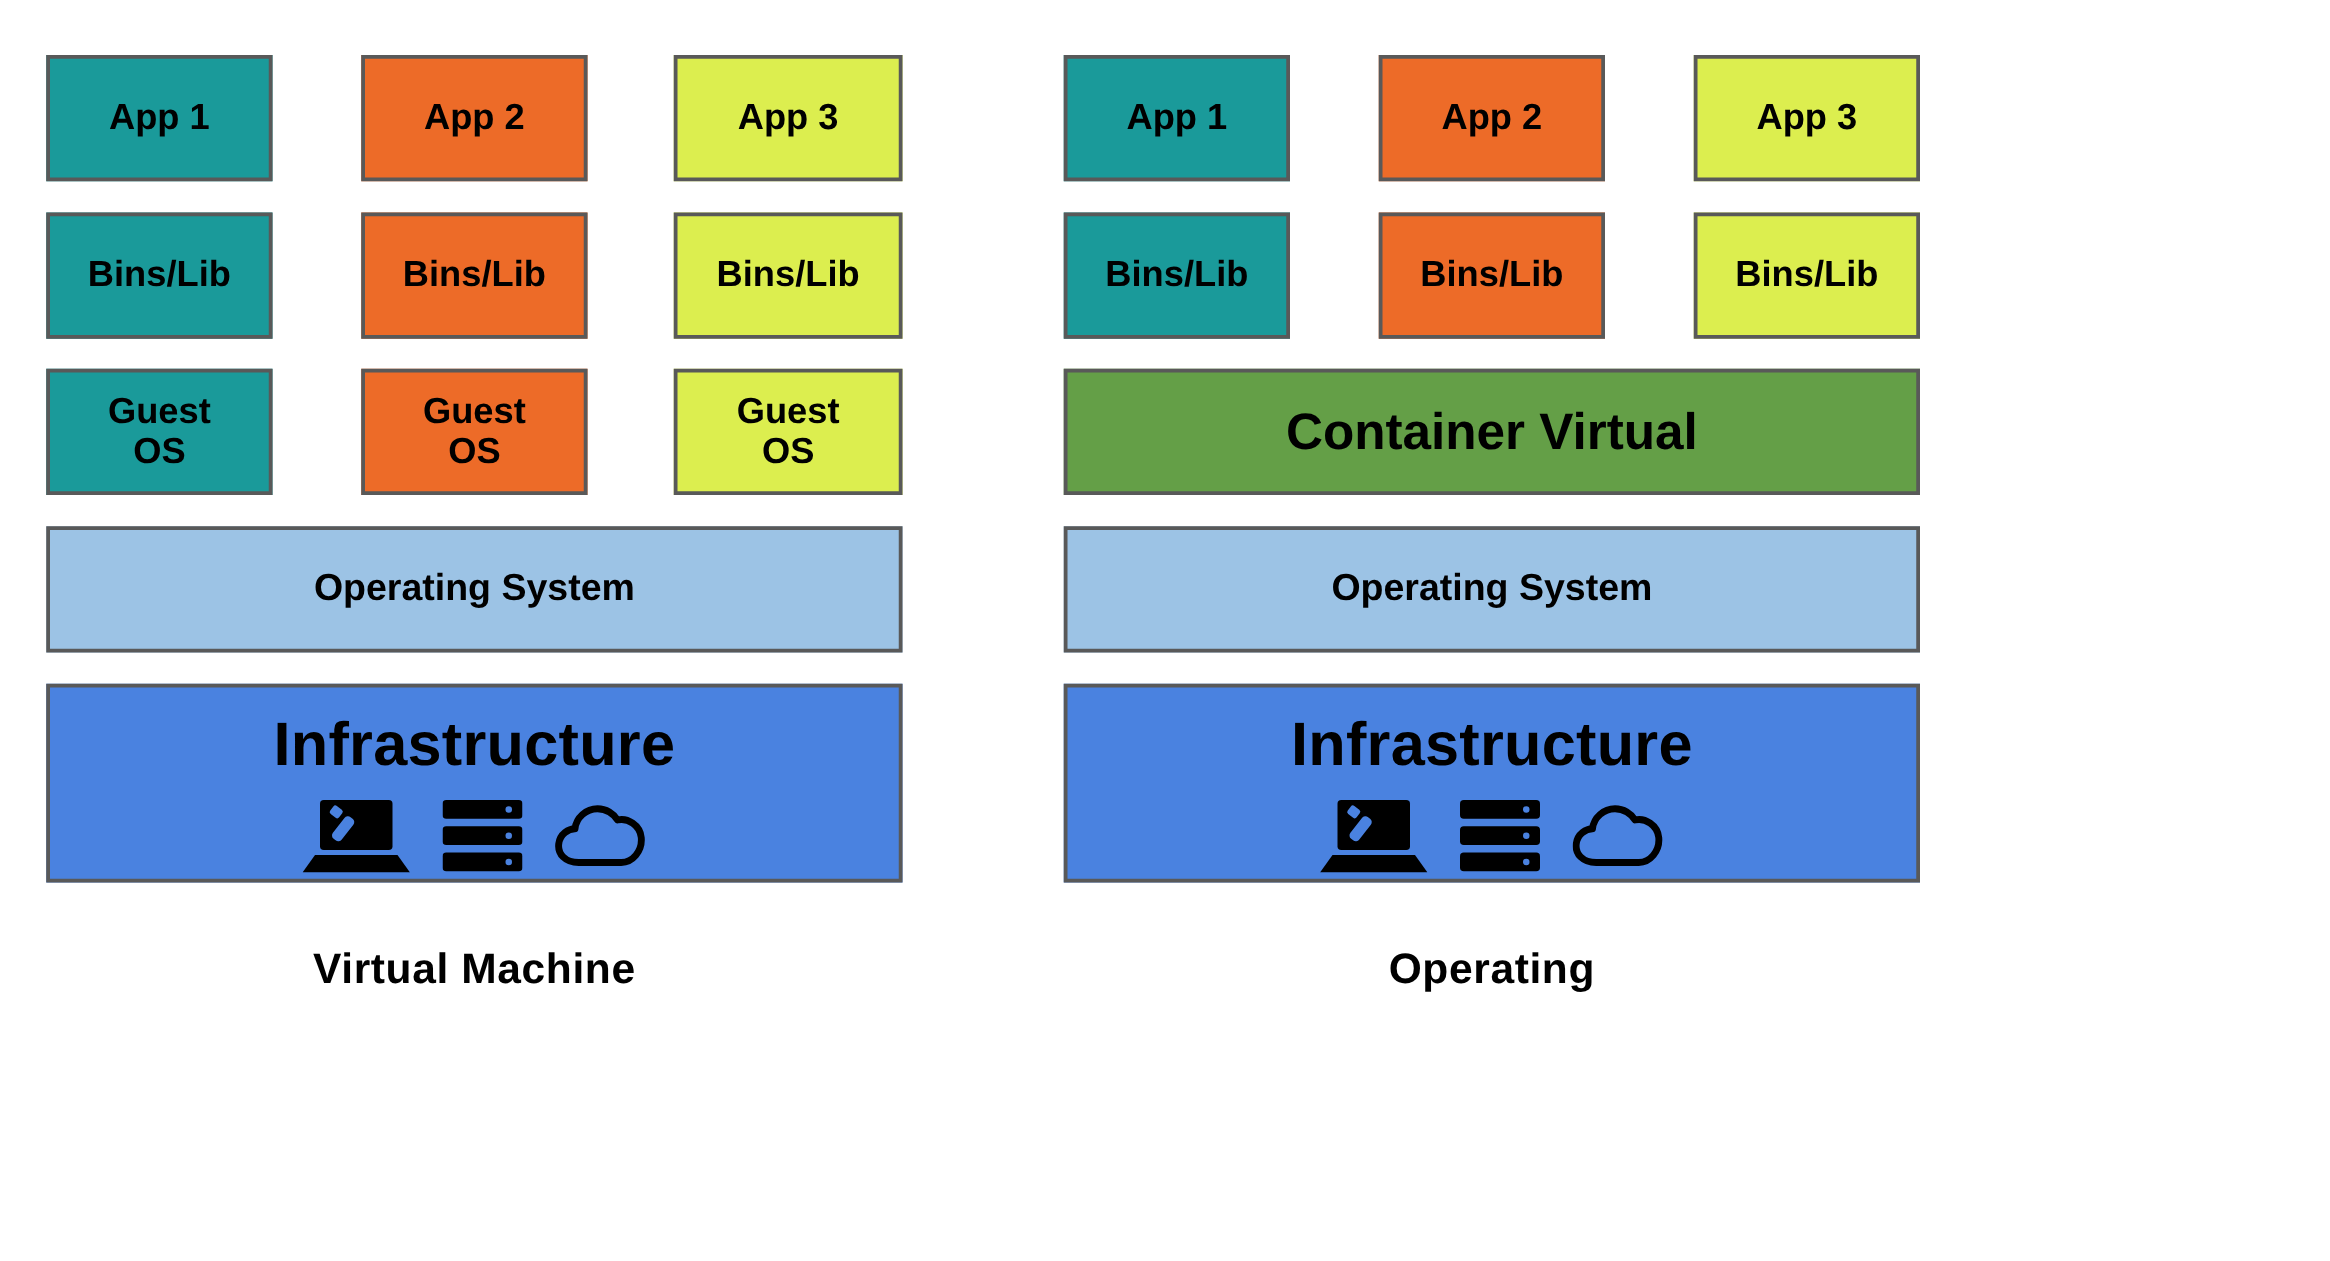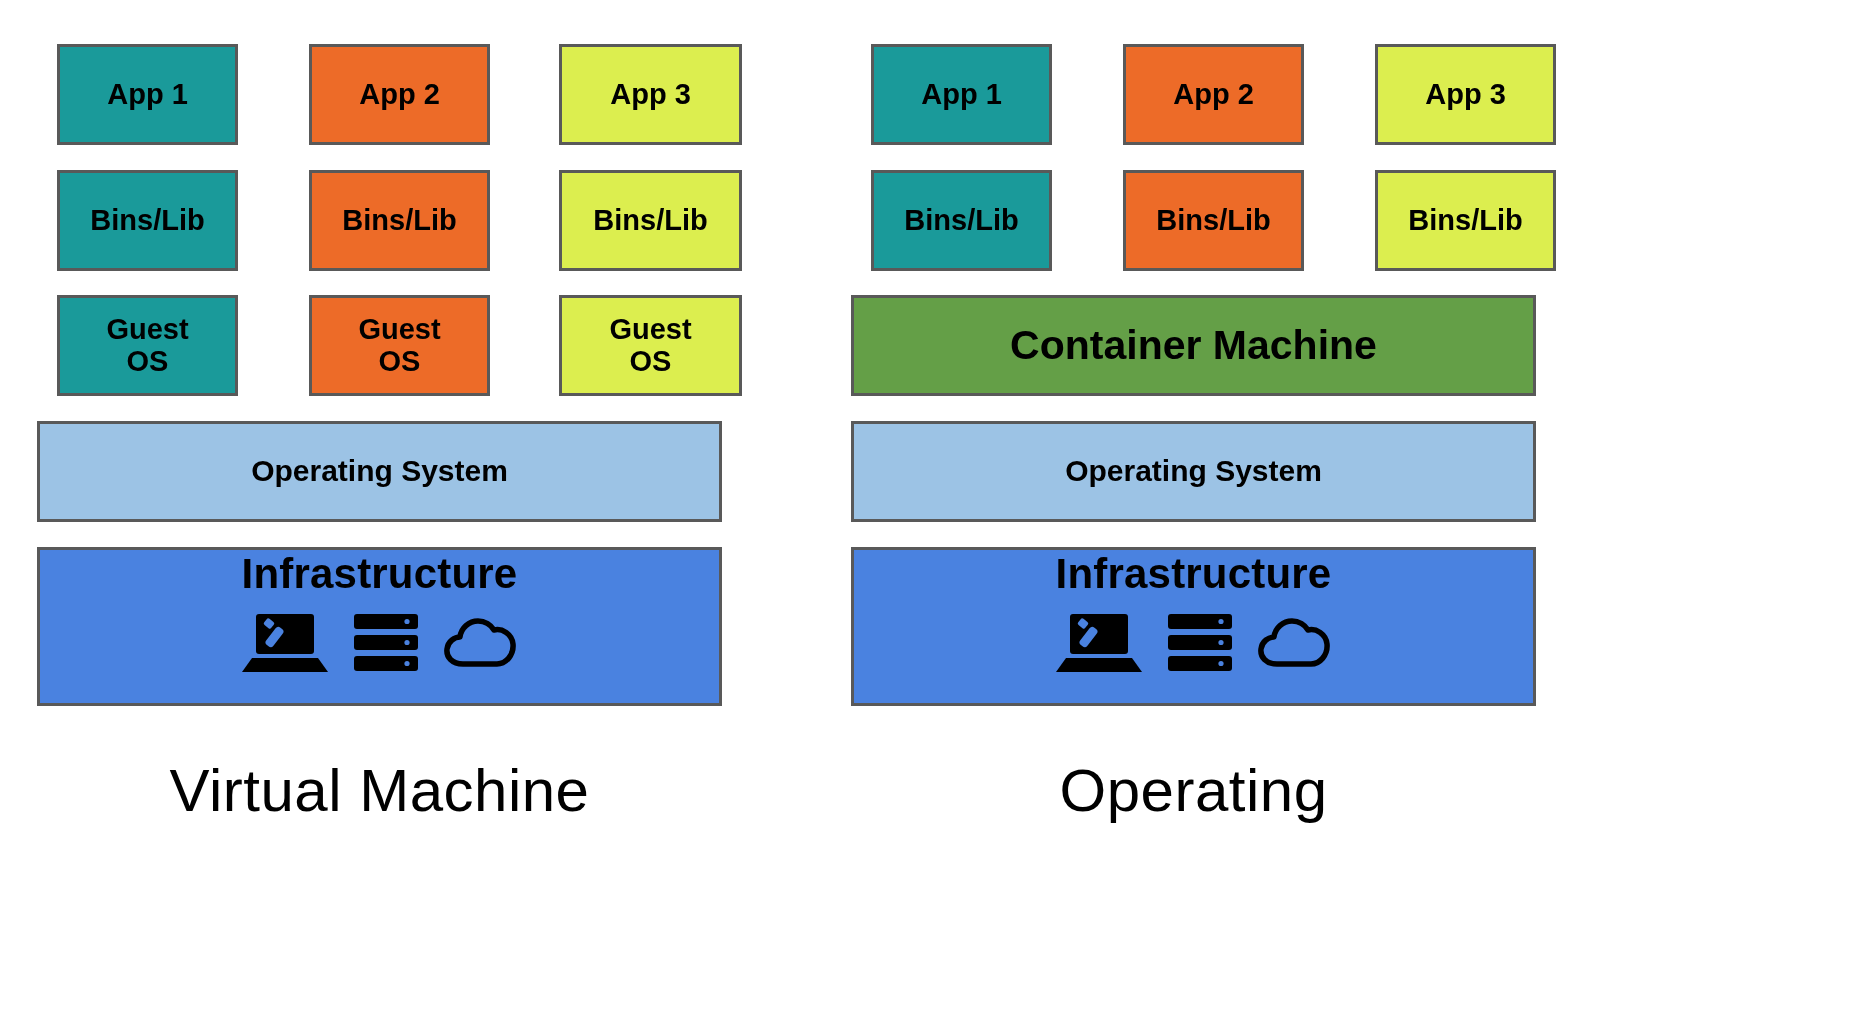--- a/index.html
+++ b/index.html
@@ -26,54 +26,55 @@
     display: flex;
     align-items: center;
     justify-content: center;
     text-align: center;
     color: #000000;
     font-weight: bold;
     line-height: 1.08;
     white-space: pre-line;
   }
 
-  .small-box   { font-size: 29px; margin-left: 20px; }
+  .small-box   { font-size: 29px; }
   .band-box    { font-size: 30px; }
   .engine-box  { font-size: 41px; }
 
   
   .infra-box {
     position: absolute;
     border: 3px solid #595959;
     display: flex;
     flex-direction: column;
     align-items: center;
     justify-content: flex-start;
     color: #000000;
   }
   .infra-title {
-    font-size: 42px;
+    font-size: 49px;
     font-weight: bold;
+    margin-top: 18px;
     letter-spacing: .2px;
   }
   .infra-icons {
     display: flex;
     align-items: center;
     justify-content: center;
     gap: 26px;
     margin-top: 16px;
   }
   .infra-icons svg { display: block; }
 
   
   .caption {
     position: absolute;
     text-align: center;
-    font-size: 60px;
-    font-weight: normal;
+    font-size: 34px;
+    font-weight: bold;
     color: #000000;
     letter-spacing: .5px;
   }
 </style>
 </head>
 <body>
 
 <div id="diagram">
 
   <div>
@@ -136,21 +137,21 @@
   <div>
 
     <div class="box small-box" style="left:851px;  top:44px; width:181px; height:101px; background:#1A9A9A;">App 1</div>
     <div class="box small-box" style="left:1103px; top:44px; width:181px; height:101px; background:#ED6B28;">App 2</div>
     <div class="box small-box" style="left:1355px; top:44px; width:181px; height:101px; background:#DCEE4F;">App 3</div>
 
     <div class="box small-box" style="left:851px;  top:170px; width:181px; height:101px; background:#1A9A9A;">Bins/Lib</div>
     <div class="box small-box" style="left:1103px; top:170px; width:181px; height:101px; background:#ED6B28;">Bins/Lib</div>
     <div class="box small-box" style="left:1355px; top:170px; width:181px; height:101px; background:#DCEE4F;">Bins/Lib</div>
 
-    <div class="box engine-box" style="left:851px; top:295px; width:685px; height:101px; background:#649F47;">Container Machine</div>
+    <div class="box engine-box" style="left:851px; top:295px; width:685px; height:101px; background:#649F47;">Container Virtual</div>
 
     <div class="box band-box" style="left:851px; top:421px; width:685px; height:101px; background:#9CC3E5;">Operating System</div>
 
     <div class="infra-box" style="left:851px; top:547px; width:685px; height:159px; background:#4A82E0;">
       <div class="infra-title">Infrastructure</div>
       <div class="infra-icons">
 
         <span>
           <svg width="86" height="58" viewBox="0 0 86 58">
             <rect x="14" y="0" width="58" height="40" rx="3" fill="#000000"></rect>

